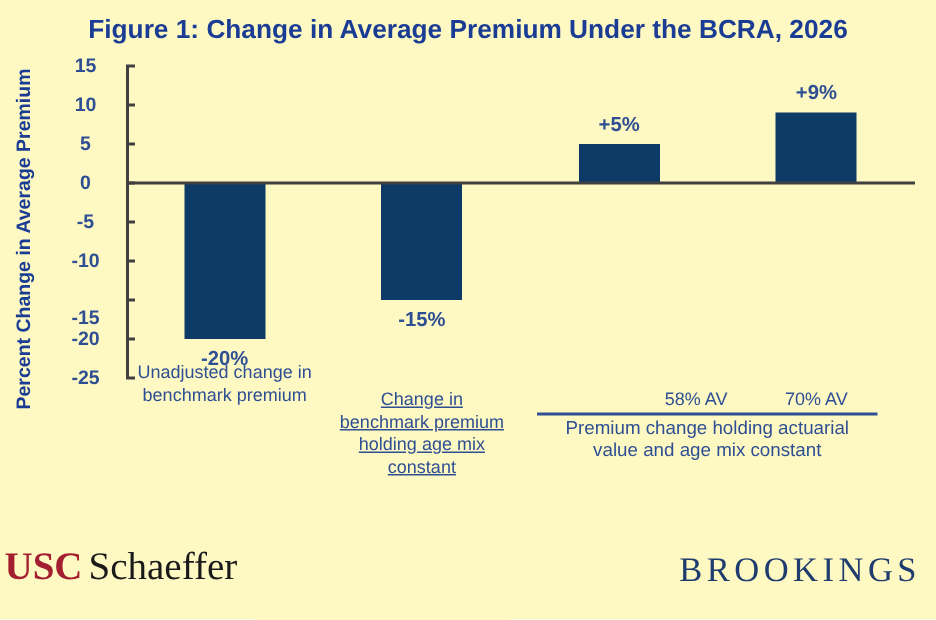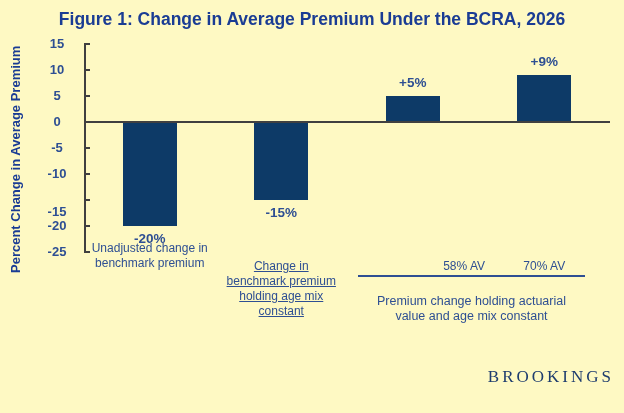--- a/index.html
+++ b/index.html
@@ -38,21 +38,21 @@
     position:absolute;left:5px;top:329px;width:616px;font-size:11.5px;line-height:14px;
     font-style:italic;color:#333333;white-space:pre-line;
   }
   .logo-usc{
     position:absolute;left:3px;top:365px;font-family:"Liberation Serif",serif;font-size:26px;line-height:1;
   }
   .logo-usc .usc-red{color:#a21f2f;font-weight:bold;}
   .logo-usc .usc-black{color:#1a1a1a;margin-left:4px;}
   .logo-brookings{
     position:absolute;right:10px;top:368px;font-family:"Liberation Serif",serif;
-    font-size:17px;letter-spacing:3px;color:#1e3c6e;line-height:1;
+    font-size:23px;letter-spacing:3px;color:#1e3c6e;line-height:1;
   }
 </style>
 </head>
 <body>
 
 <div class="page">
   <div class="chart-title">Figure 1:  Change in Average Premium Under the BCRA, 2026</div>
   <div class="y-axis-title">Percent Change in Average Premium</div>
 
   <div id="plot">
@@ -86,19 +86,22 @@
       <div class="zero-line" style="left: 84px; top: 121px; width: 526px;"></div>
       <div class="cat-label" style="left: 69.75px; top: 241px;">Unadjusted change in
 benchmark premium</div>
       <div class="cat-label" style="left: 201.25px; top: 259px; text-decoration: underline;">Change in
 benchmark premium
 holding age mix
 constant</div>
       <div class="cat-label" style="left: 325px; top: 259px; text-align: right;">58% AV</div>
       <div class="cat-label" style="left: 464.25px; top: 259px;">70% AV</div>
       <div class="group-line" style="left: 357.75px; top: 275px; width: 227.5px;"></div>
-      <div class="group-label" style="left: 331.5px; top: 294px;">Premium change holding actuarial
+      <div class="group-label" style="left: 331.5px; top: 278px;">Premium change holding actuarial
 value and age mix constant</div>
     </div>
 
 
+  <div class="logo-usc">
+    <span class="usc-red">USC</span><span class="usc-black">Schaeffer</span>
+  </div>
   <div class="logo-brookings">BROOKINGS</div>
 </div>
 
 </body></html>

